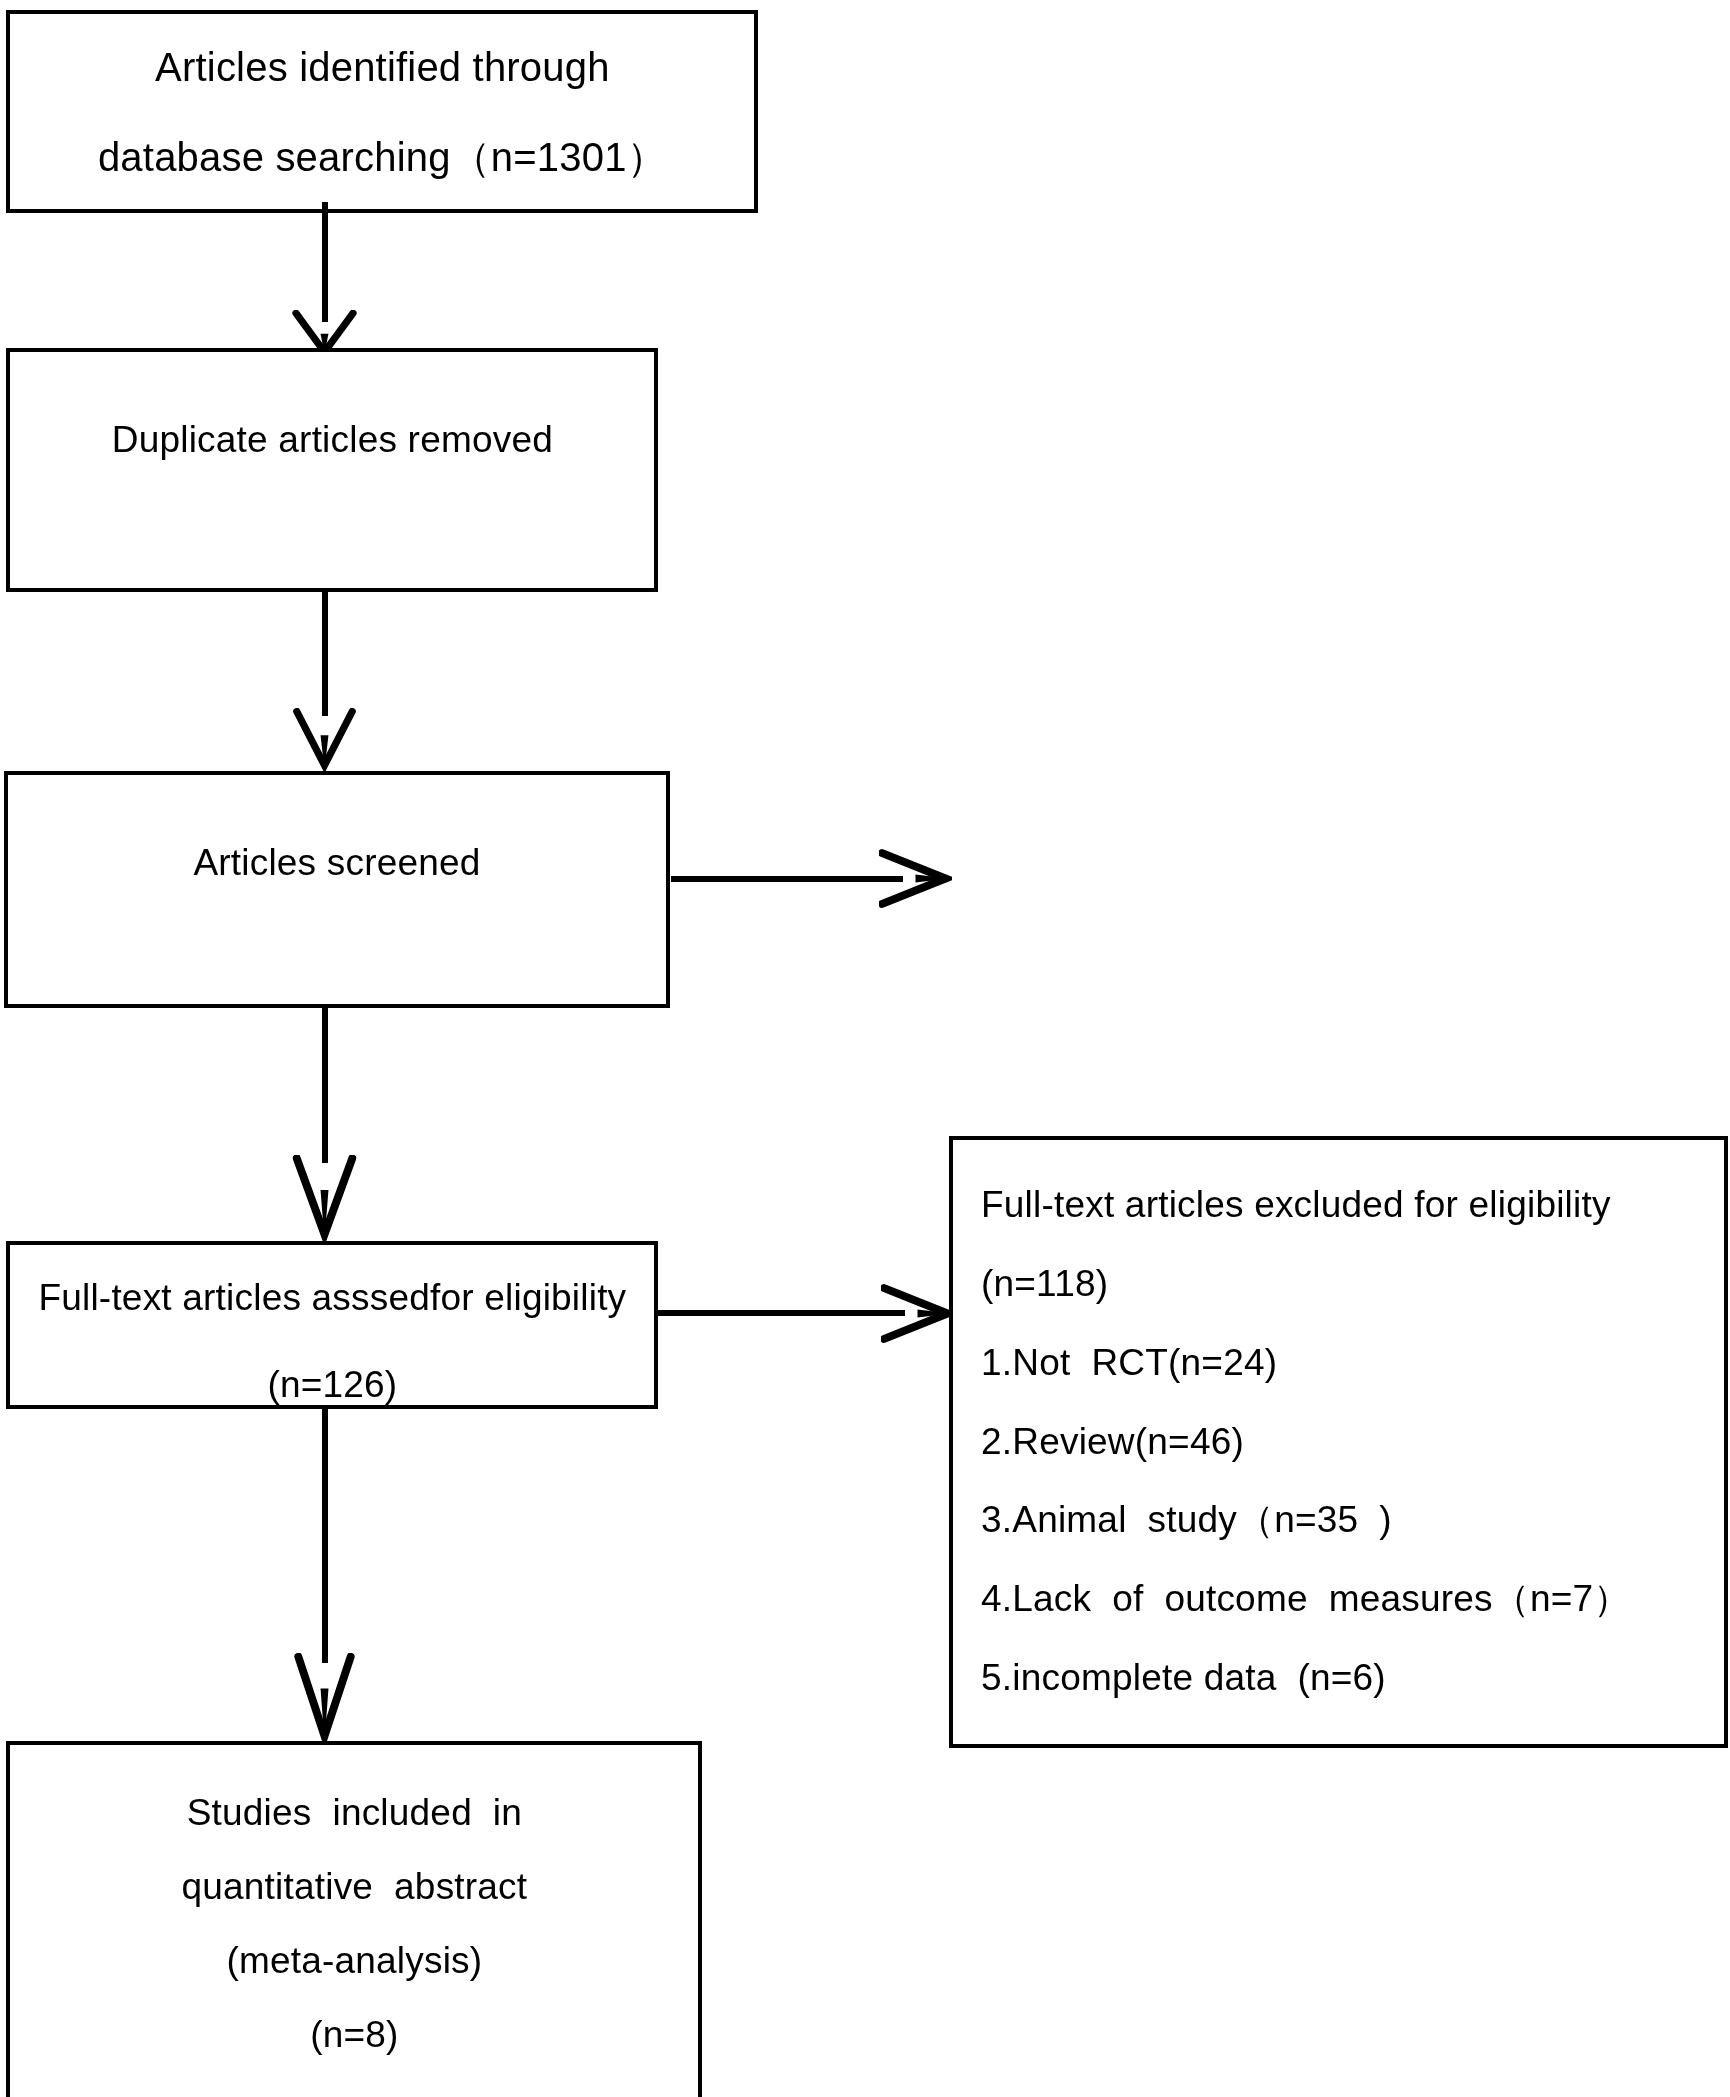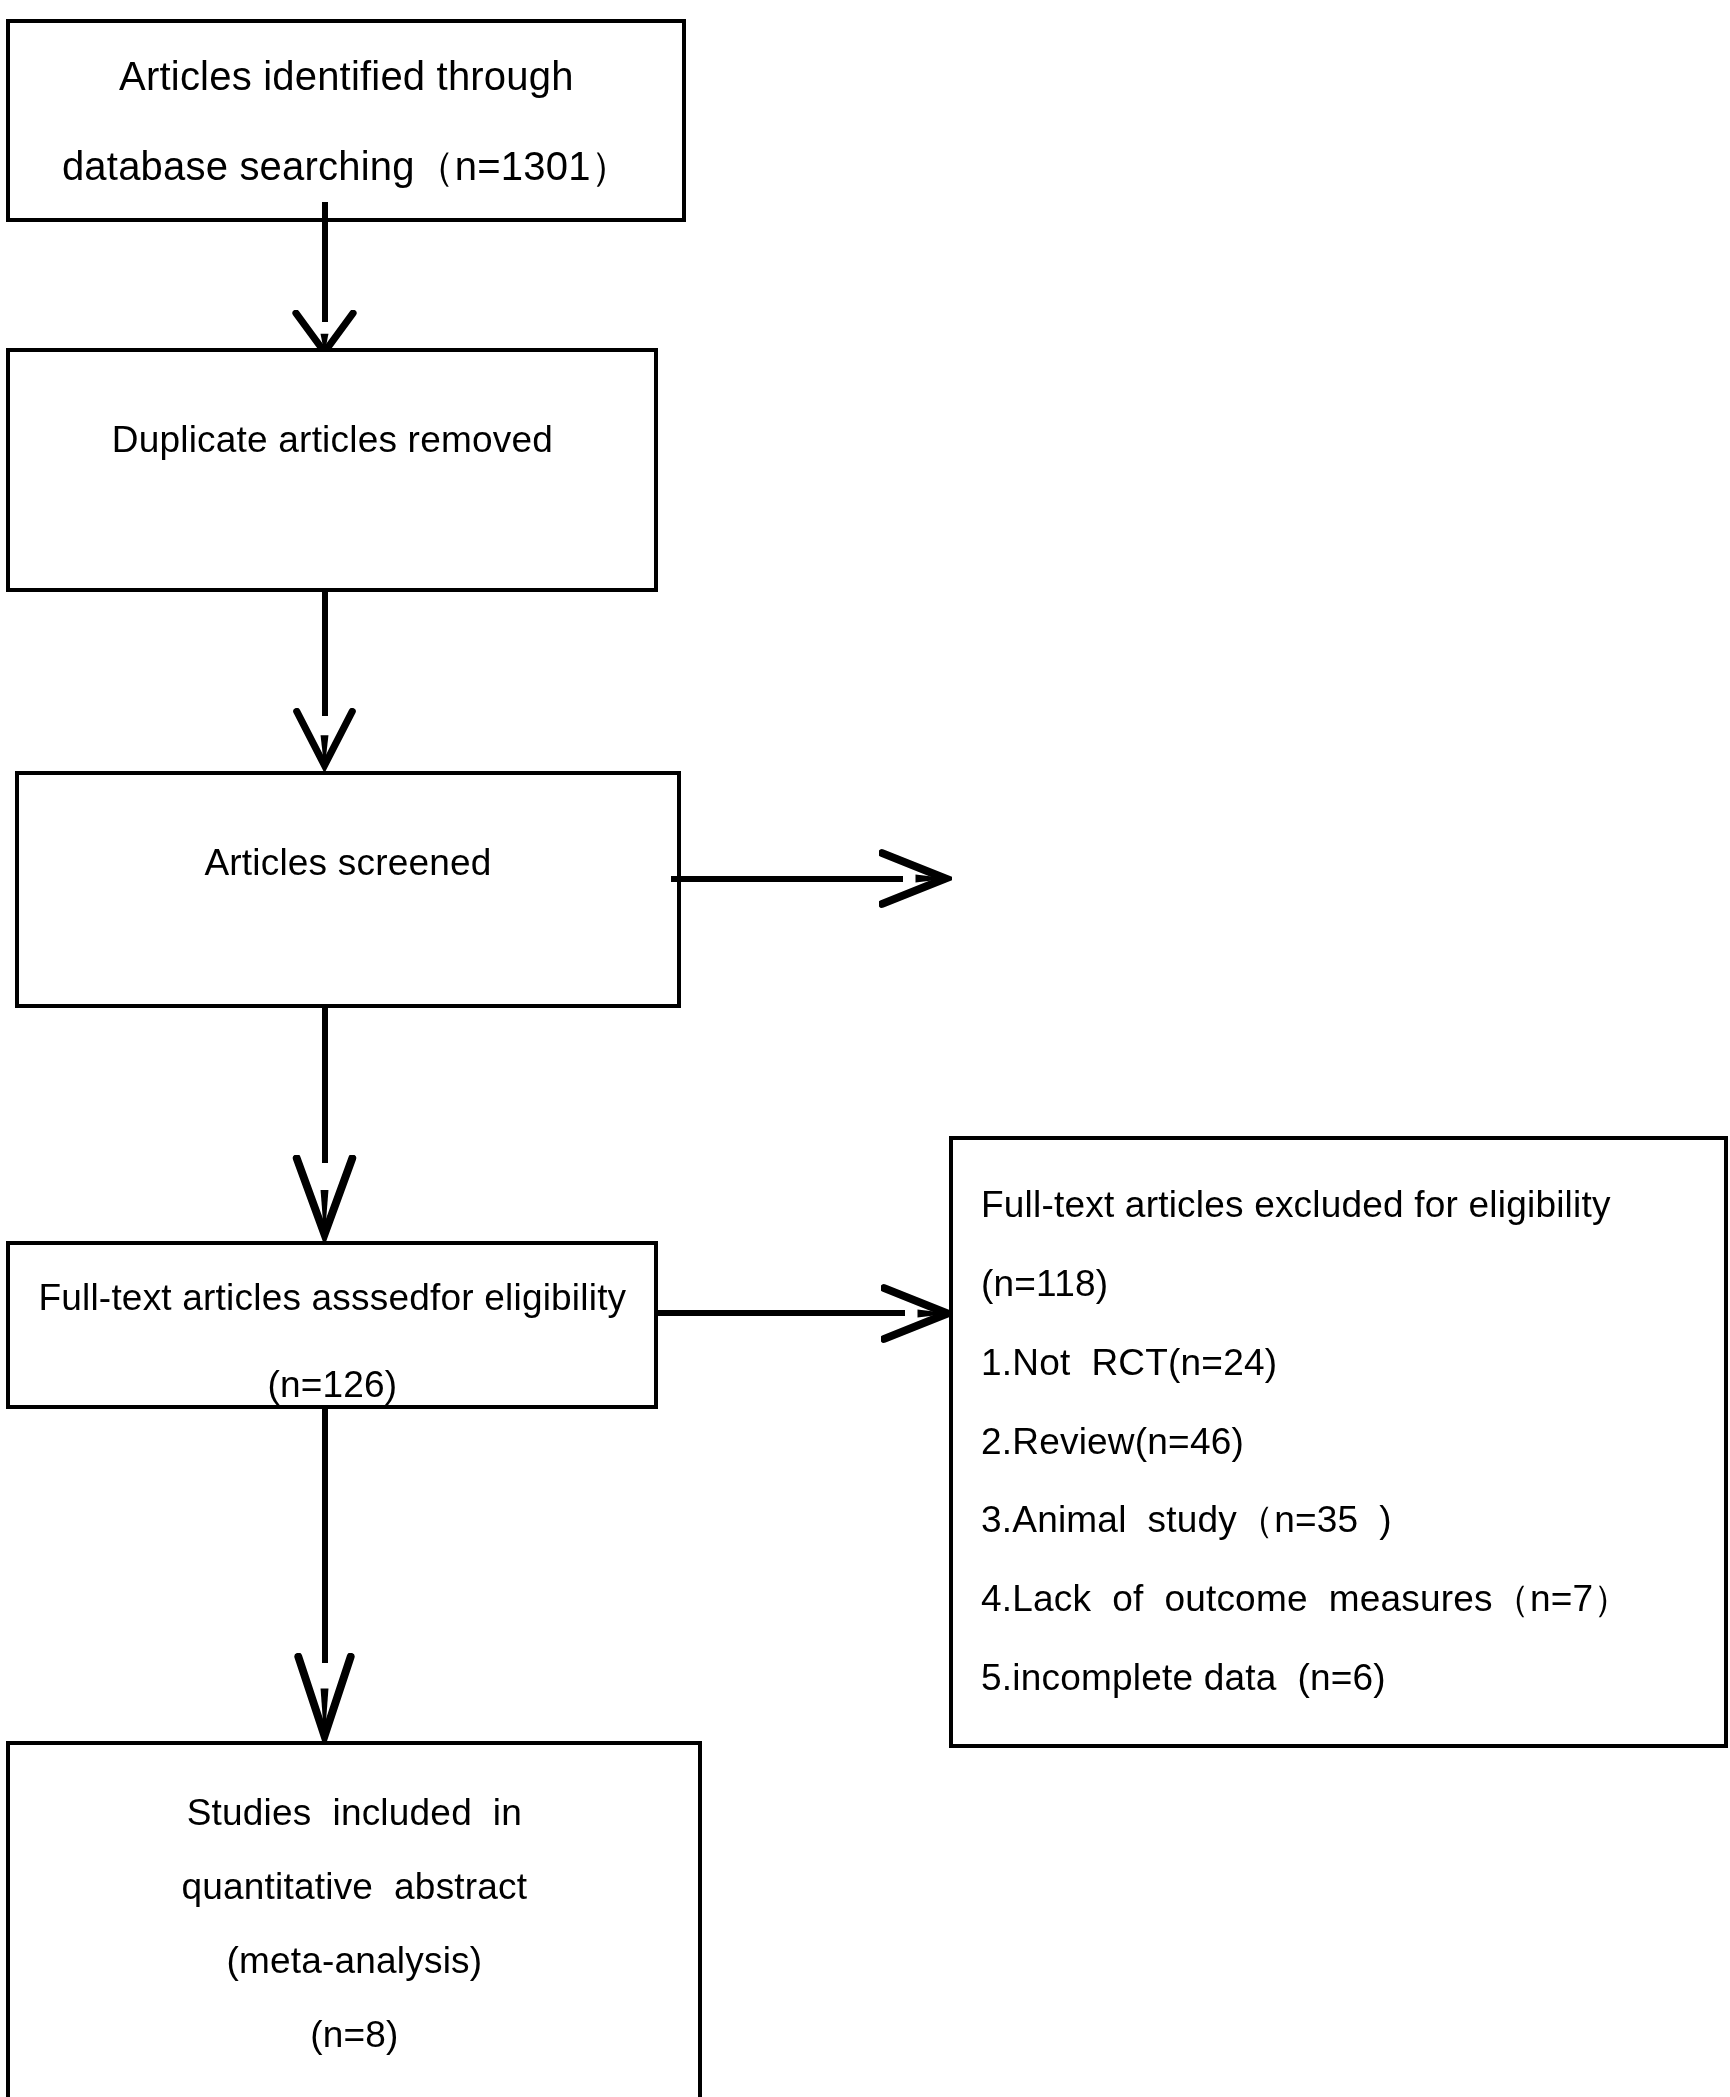--- a/index.html
+++ b/index.html
@@ -34,23 +34,23 @@
     letter-spacing: 0.2px;
   }
   .centered .line {
     text-align: center;
   }
   .lefted .line {
     text-align: left;
     padding-left: 28px;
   }
   
-  #node-identified   { left: 6.4px;    top: 19px;    width: 680px;  height: 203px; }
+  #node-identified   { left: 6.4px;    top: 10px;    width: 752px;  height: 203px; }
   #node-duplicates   { left: 6.4px;    top: 348px;  width: 652px;  height: 244px; }
-  #node-screened     { left: 15px;    top: 771px;  width: 666px;  height: 237px; }
+  #node-screened     { left: 4px;    top: 771px;  width: 666px;  height: 237px; }
   #node-assessed     { left: 6.4px;    top: 1241px; width: 652px;  height: 168px; justify-content: flex-end; }
   #node-included     { left: 6.4px;    top: 1741px; width: 696px;  height: 367px; }
   #node-excluded-abs { left: 946px; top: 778px;  width: 781px;  height: 232px; }
   #node-excluded-ft  { left: 949px; top: 1136px; width: 779px;  height: 612px; }
 
   #node-identified .line   { font-size: 40px; line-height: 1.0; }
   #node-identified .gap    { height: 50px; }
   #node-duplicates .gap    { height: 59px; }
   #node-screened .gap      { height: 53px; }
   #node-assessed .gap      { height: 48px; }

